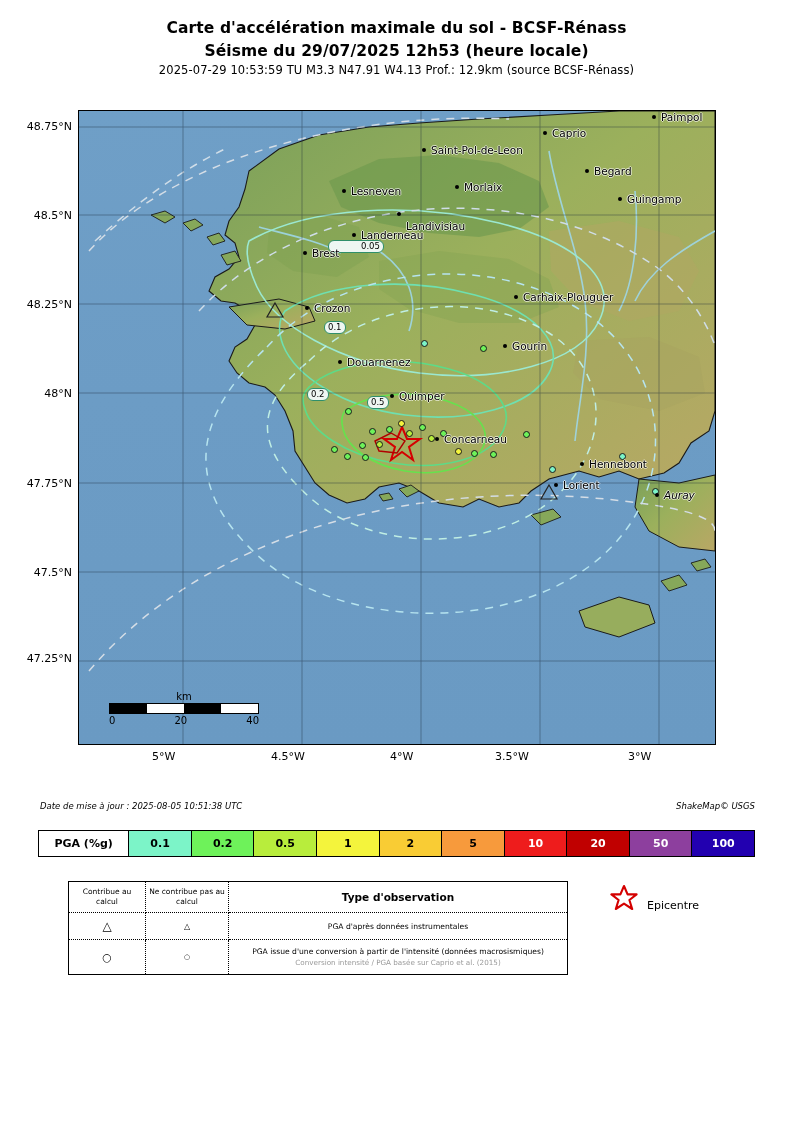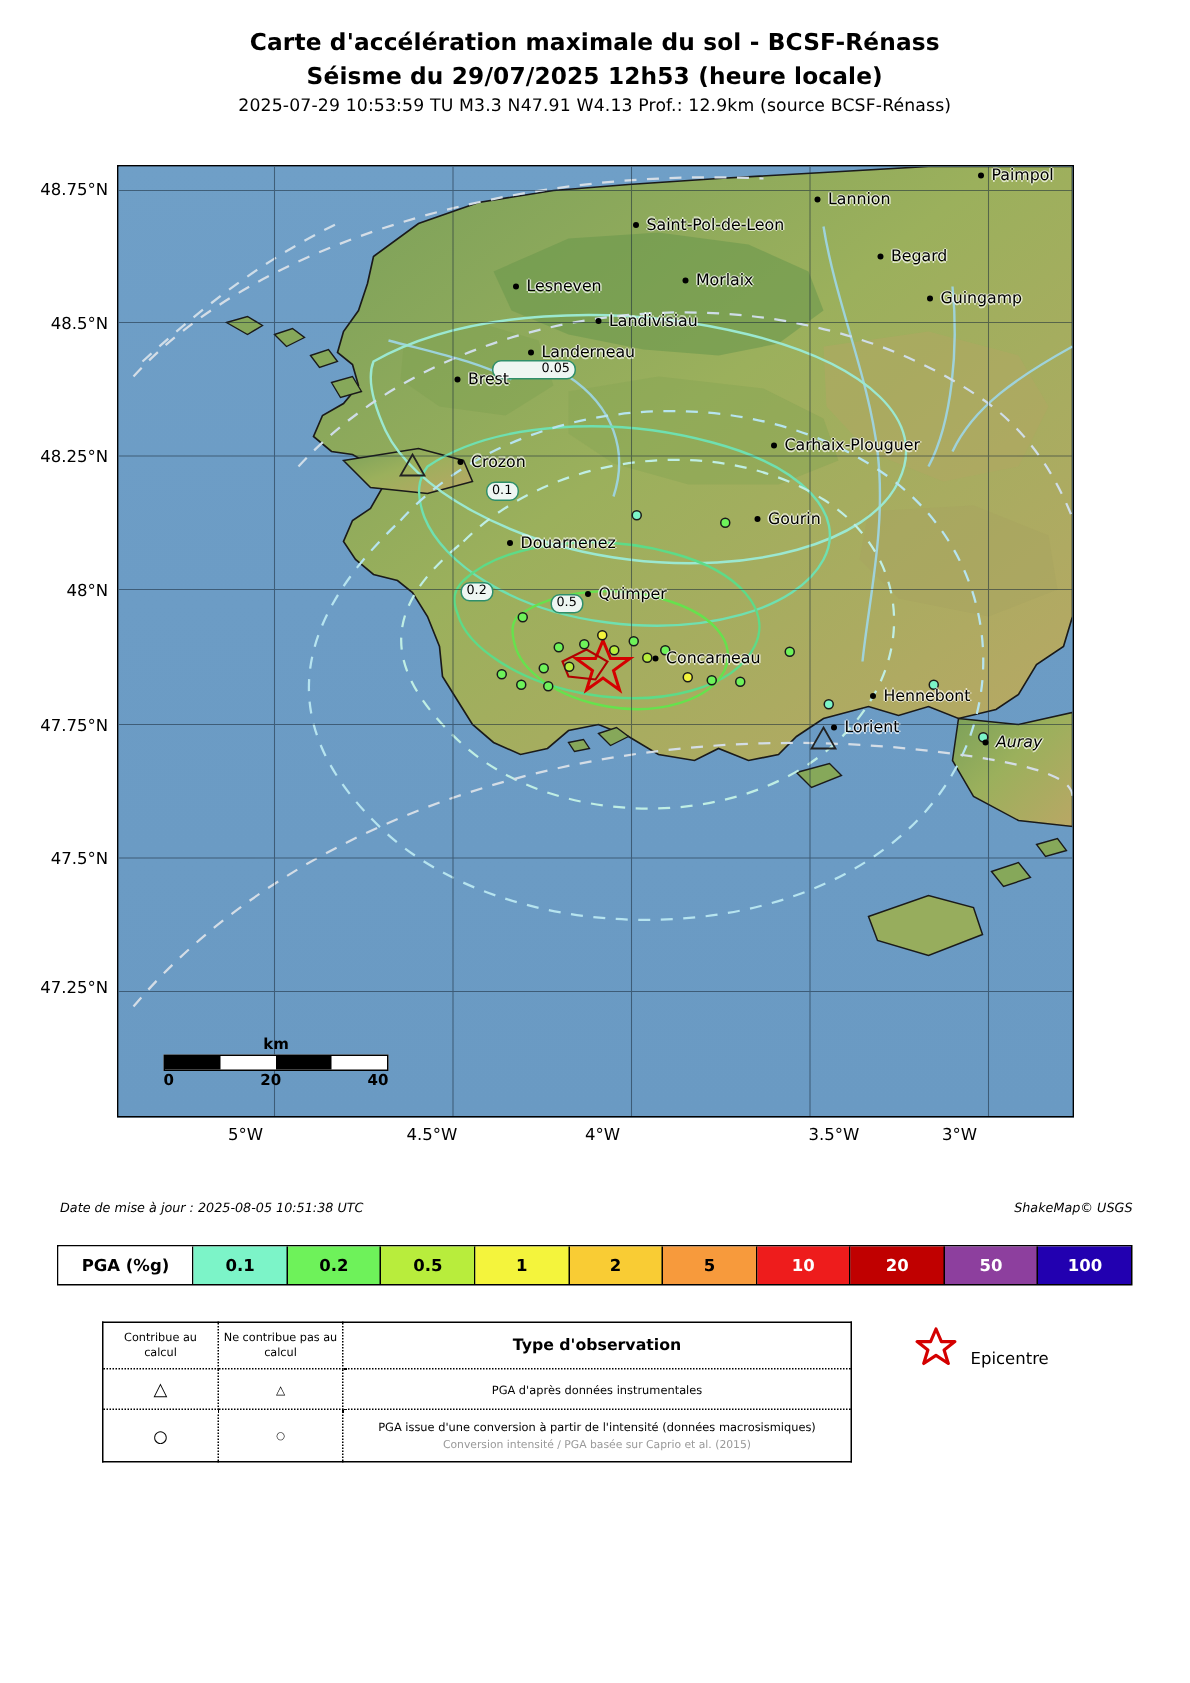--- a/index.html
+++ b/index.html
@@ -100,21 +100,20 @@
     padding: 0px 3px;
     line-height: 11px;
     color: #000;
   }
   
   .scalebar {
     position: absolute;
     left: 30px;
     bottom: 18px;
     width: 150px;
-    font-weight: bold;
   }
   .scalebar .km {
     text-align: center;
     font-size: 10px;
     margin-bottom: 1px;
   }
   .scalebar .bar {
     height: 9px;
     border: 1px solid #000;
     display: flex;
@@ -383,33 +382,33 @@
           <div class="contour-chip" style="left: 249px; top: 129px; padding-left: 32px;">0.05</div>
           <div class="contour-chip" style="left: 245px; top: 210px;">0.1</div>
           <div class="contour-chip" style="left: 228px; top: 277px;">0.2</div>
           <div class="contour-chip" style="left: 288px; top: 285px;">0.5</div>
         </div>
 
       <div id="city-layer">
           <div class="city-dot" style="left: 573px; top: 4px;"></div>
           <div class="city" style="left: 582px; top: 0px;">Paimpol</div>
           <div class="city-dot" style="left: 464px; top: 20px;"></div>
-          <div class="city" style="left: 473px; top: 16px;">Lannion</div>
+          <div class="city" style="left: 473px; top: 16px;">Caprio</div>
           <div class="city-dot" style="left: 343px; top: 37px;"></div>
           <div class="city" style="left: 352px; top: 33px;">Saint-Pol-de-Leon</div>
           <div class="city-dot" style="left: 506px; top: 58px;"></div>
           <div class="city" style="left: 515px; top: 54px;">Begard</div>
           <div class="city-dot" style="left: 376px; top: 74px;"></div>
           <div class="city" style="left: 385px; top: 70px;">Morlaix</div>
           <div class="city-dot" style="left: 539px; top: 86px;"></div>
           <div class="city" style="left: 548px; top: 82px;">Guingamp</div>
           <div class="city-dot" style="left: 263px; top: 78px;"></div>
           <div class="city" style="left: 272px; top: 74px;">Lesneven</div>
           <div class="city-dot" style="left: 318px; top: 101px;"></div>
-          <div class="city" style="left: 327px; top: 97px;">Landivisiau</div>
+          <div class="city" style="left: 327px; top: 109px;">Landivisiau</div>
           <div class="city-dot" style="left: 273px; top: 122px;"></div>
           <div class="city" style="left: 282px; top: 118px;">Landerneau</div>
           <div class="city-dot" style="left: 224px; top: 140px;"></div>
           <div class="city" style="left: 233px; top: 136px;">Brest</div>
           <div class="city-dot" style="left: 435px; top: 184px;"></div>
           <div class="city" style="left: 444px; top: 180px;">Carhaix-Plouguer</div>
           <div class="city-dot" style="left: 226px; top: 195px;"></div>
           <div class="city" style="left: 235px; top: 191px;">Crozon</div>
           <div class="city-dot" style="left: 424px; top: 233px;"></div>
           <div class="city" style="left: 433px; top: 229px;">Gourin</div>
@@ -448,21 +447,21 @@
       <div class="lat-label" style="left: 10px; top: 120px; width: 62px; text-align: right;">48.75°N</div>
       <div class="lat-label" style="left: 10px; top: 209px; width: 62px; text-align: right;">48.5°N</div>
       <div class="lat-label" style="left: 10px; top: 298px; width: 62px; text-align: right;">48.25°N</div>
       <div class="lat-label" style="left: 10px; top: 387px; width: 62px; text-align: right;">48°N</div>
       <div class="lat-label" style="left: 10px; top: 477px; width: 62px; text-align: right;">47.75°N</div>
       <div class="lat-label" style="left: 10px; top: 566px; width: 62px; text-align: right;">47.5°N</div>
       <div class="lat-label" style="left: 10px; top: 652px; width: 62px; text-align: right;">47.25°N</div>
       <div class="lon-label" style="left: 152px; width: 60px;">5°W</div>
       <div class="lon-label" style="left: 271px; width: 60px;">4.5°W</div>
       <div class="lon-label" style="left: 390px; width: 60px;">4°W</div>
-      <div class="lon-label" style="left: 539px; width: 60px;">3.5°W</div>
+      <div class="lon-label" style="left: 495px; width: 60px;">3.5°W</div>
       <div class="lon-label" style="left: 628px; width: 60px;">3°W</div>
     </div>
 
   <div class="update-note">Date de mise à jour : 2025-08-05 10:51:38 UTC</div>
   <div class="credit-note">ShakeMap© USGS</div>
 
   <div class="pga-legend">
     <div class="cell label-cell">PGA (%g)</div>
     <div id="pga-bins" style="display:contents"><div class="cell" style="background: rgb(124, 244, 200); color: rgb(0, 0, 0);">0.1</div><div class="cell" style="background: rgb(110, 242, 90); color: rgb(0, 0, 0);">0.2</div><div class="cell" style="background: rgb(184, 237, 60); color: rgb(0, 0, 0);">0.5</div><div class="cell" style="background: rgb(244, 244, 60); color: rgb(0, 0, 0);">1</div><div class="cell" style="background: rgb(249, 204, 52); color: rgb(0, 0, 0);">2</div><div class="cell" style="background: rgb(247, 154, 60); color: rgb(0, 0, 0);">5</div><div class="cell" style="background: rgb(238, 28, 28); color: rgb(255, 255, 255);">10</div><div class="cell" style="background: rgb(192, 0, 0); color: rgb(255, 255, 255);">20</div><div class="cell" style="background: rgb(141, 63, 158); color: rgb(255, 255, 255);">50</div><div class="cell" style="background: rgb(34, 0, 176); color: rgb(255, 255, 255);">100</div></div>
   </div>

